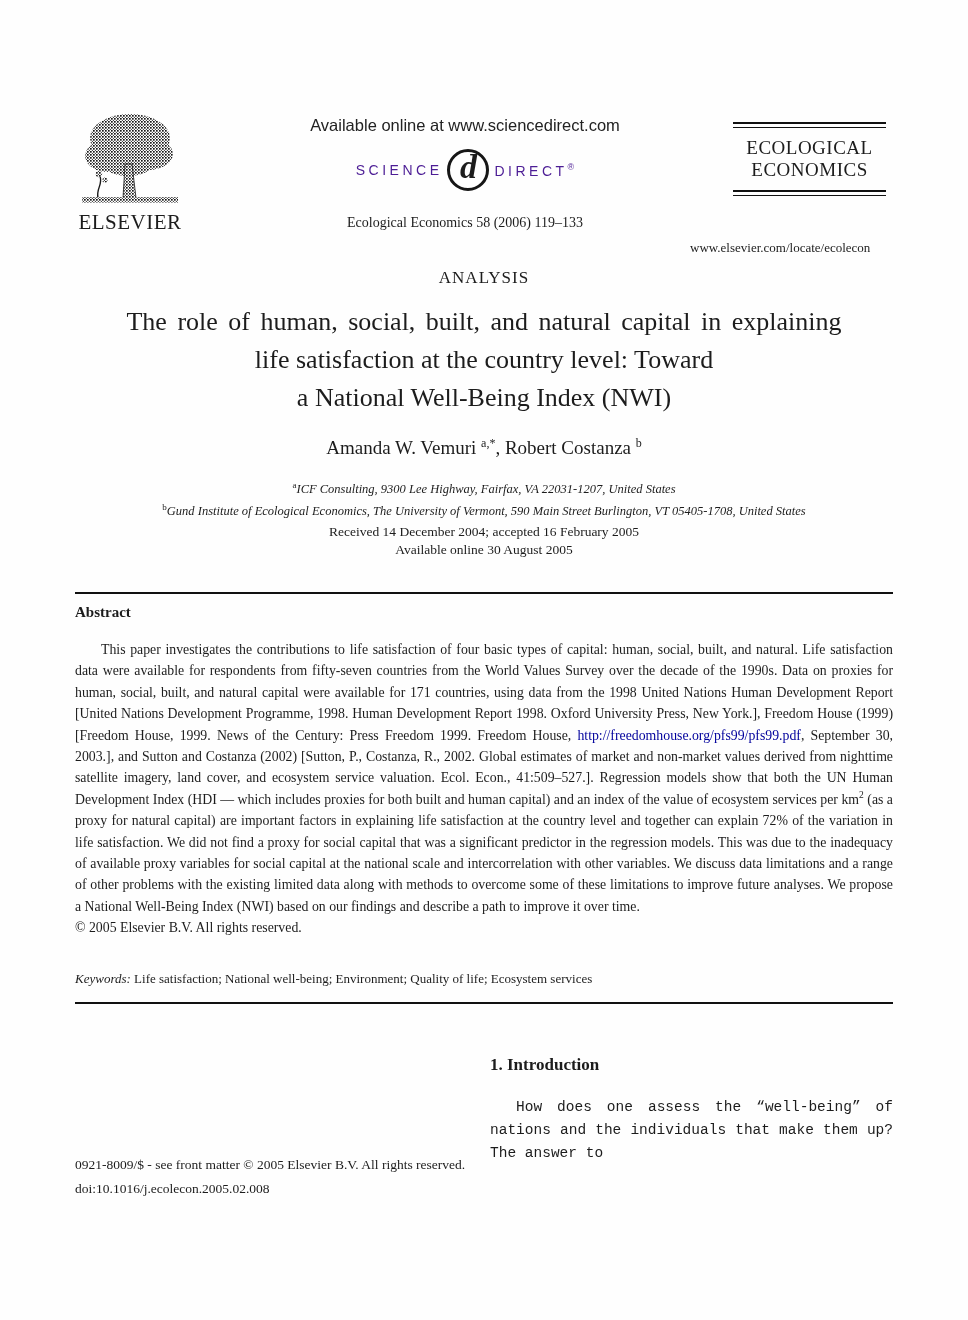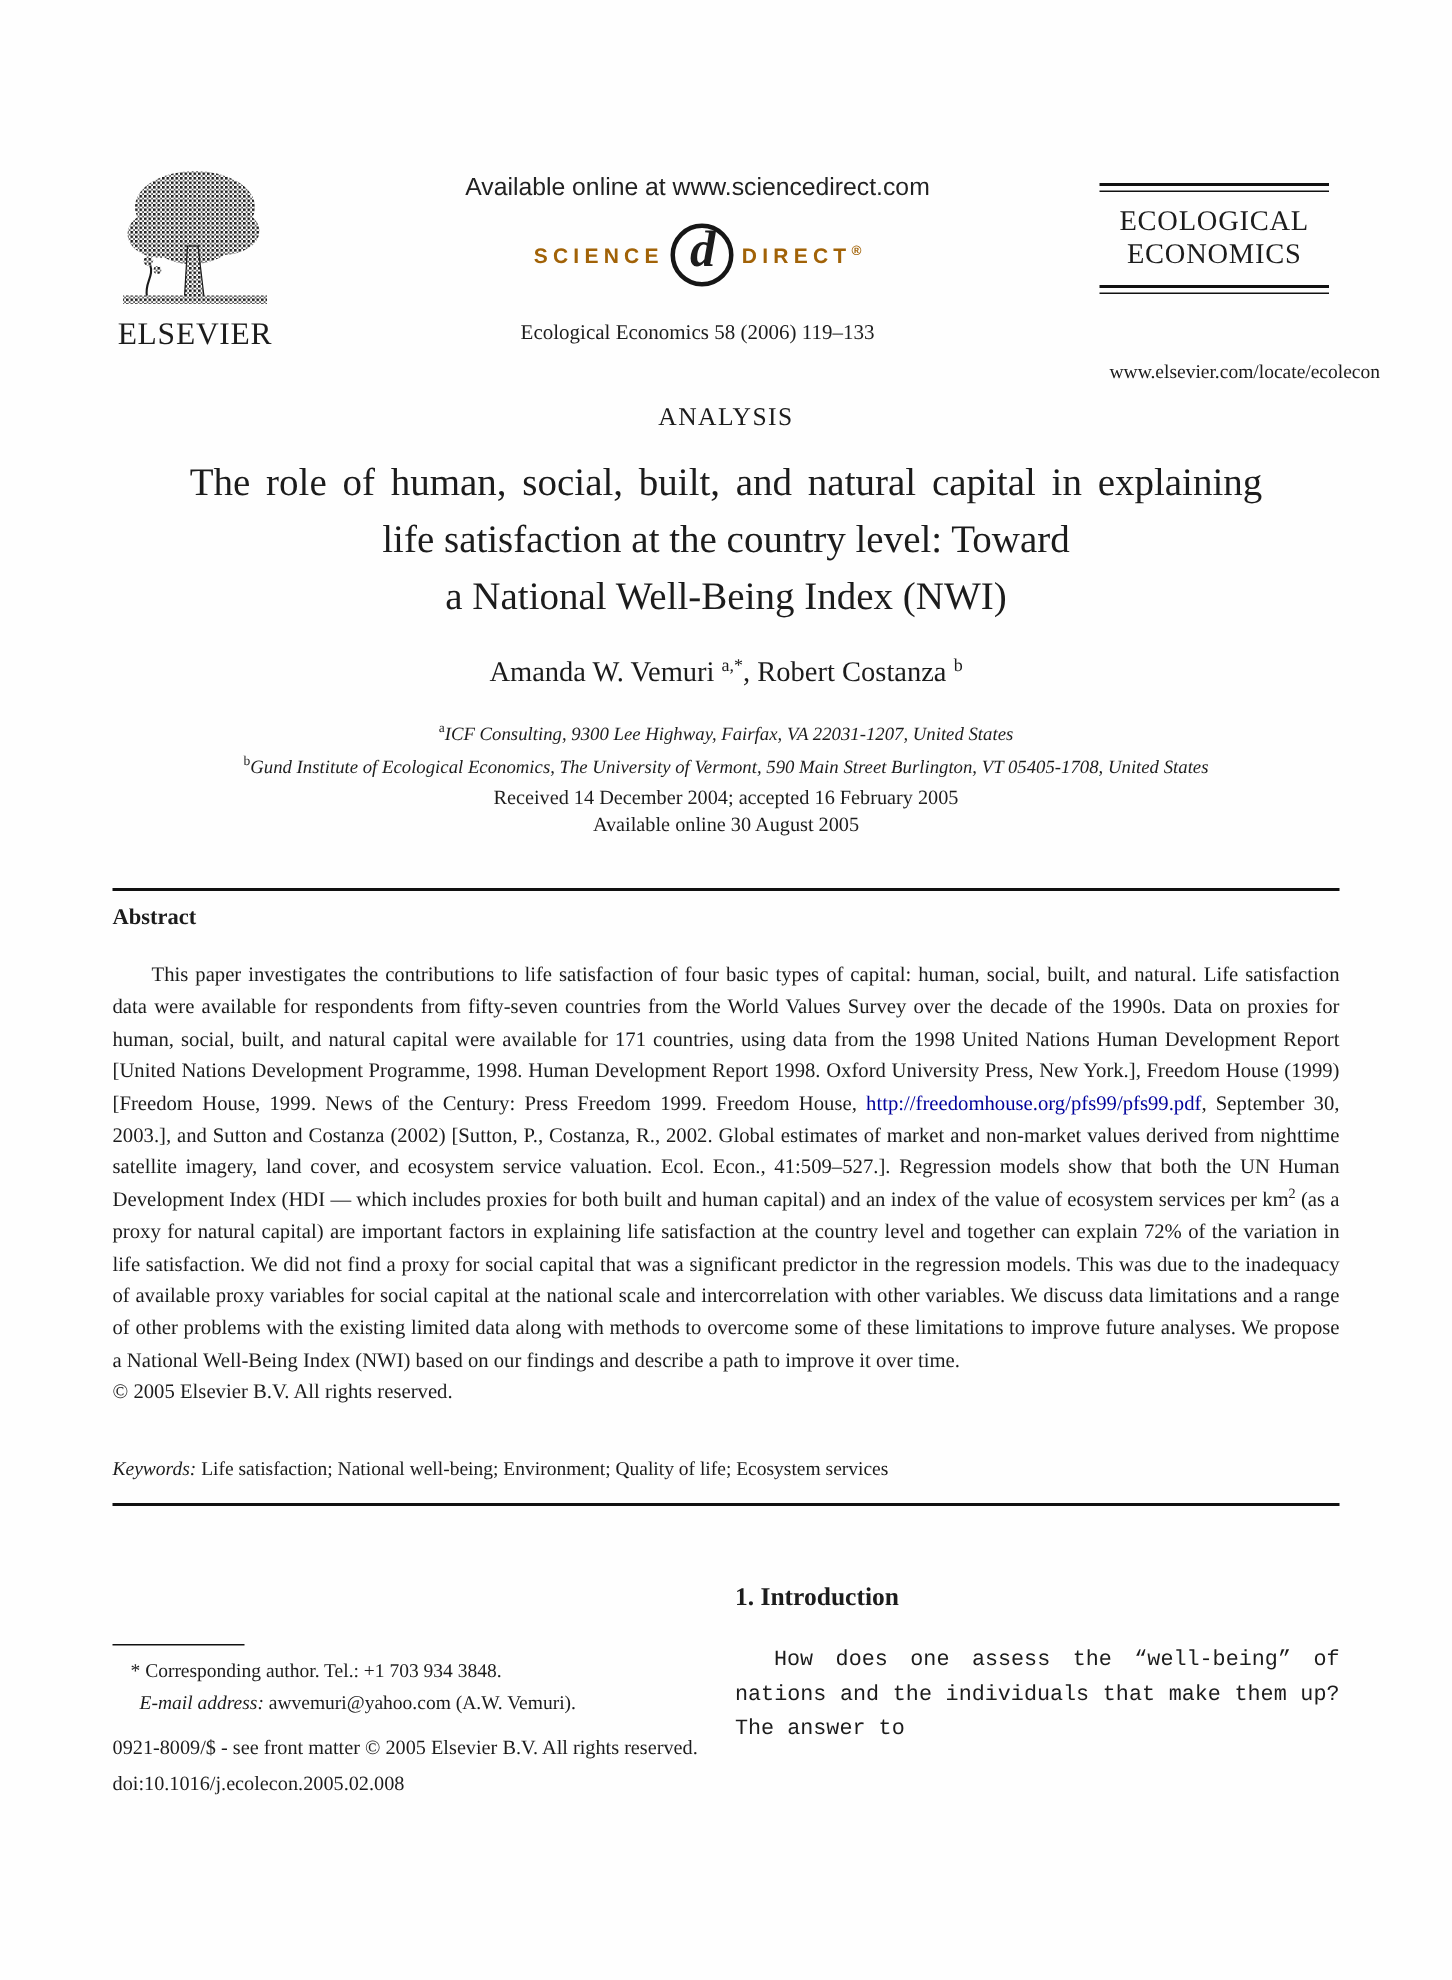--- a/index.html
+++ b/index.html
@@ -13,32 +13,32 @@
 
   
   .elsevier-logo{left:76px;top:112px;width:108px;text-align:center;}
   .elsevier-label{left:72px;top:210px;width:116px;text-align:center;
     font-size:21px;letter-spacing:0.5px;}
   .head-center{left:230px;top:116px;width:470px;text-align:center;}
   .avail{font-family:"Liberation Sans","DejaVu Sans",sans-serif;
     font-size:16.5px;color:#222;}
   .sd-logo{margin-top:14px;display:flex;align-items:center;justify-content:center;
     font-family:"Liberation Sans","DejaVu Sans",sans-serif;}
-  .sd-word{font-size:14px;font-weight:bold;letter-spacing:3.5px;color:#a16207;}
+  .sd-word{font-size:14px;font-weight:normal;letter-spacing:3.5px;color:#4c1d95;}
   .sd-circle{width:36px;height:36px;border:3px solid #161616;border-radius:50%;
     margin:0 5px;display:flex;align-items:center;justify-content:center;flex:0 0 auto;}
   .sd-d{font-family:"Liberation Serif",serif;font-style:italic;font-weight:bold;
     font-size:34px;line-height:34px;transform:translateY(-3px);}
   .sd-reg{font-size:9px;vertical-align:super;letter-spacing:0;}
   .citation{margin-top:24px;font-size:14px;}
   .journal-box{left:733px;top:122px;width:153px;text-align:center;}
   .dbl-rule{height:3px;border-top:2px solid #111;border-bottom:1.5px solid #111;}
   .journal-name{font-size:19px;font-weight:normal;letter-spacing:0.5px;
     line-height:22px;margin:9px 0;}
-  .journal-url{left:724px;top:240px;width:196px;text-align:right;font-size:13px;}
+  .journal-url{left:690px;top:240px;width:196px;font-size:13px;}
 
   
   .analysis{left:0;top:268px;width:968px;text-align:center;
     font-size:17px;letter-spacing:1px;}
   .title{left:75px;top:303px;width:818px;text-align:center;
     font-size:26px;line-height:38px;}
   .title .t1{word-spacing:4px;}
   .authors{left:0;top:436px;width:968px;text-align:center;font-size:19px;}
   .authors sup{font-size:12px;}
   .affils{left:0;top:476px;width:968px;text-align:center;
@@ -148,24 +148,19 @@
     <p>© 2005 Elsevier B.V. All rights reserved.</p>
   </div>
   <div class="abs keywords"><span class="kw-label">Keywords:</span><span> Life satisfaction; National well-being; Environment; Quality of life; Ecosystem services</span></div>
   <div class="abs rule rule-bottom"></div>
 
   <div class="abs col-right">
     <div class="intro-head">1. Introduction</div>
     <div class="intro-para">How does one assess the “well-being” of nations and the individuals that make them up? The answer to</div>
   </div>
 
-  <div class="abs col-left-foot">
-    <div class="foot-rule"></div>
-    <div class="foot-line1">* Corresponding author. Tel.: +1 703 934 3848.</div>
-    <div class="foot-line2"><span class="email-label">E-mail address:</span><span> awvemuri@yahoo.com (A.W. Vemuri).</span></div>
-  </div>
 
   <div class="abs frontmatter">
     <div>0921-8009/$ - see front matter © 2005 Elsevier B.V. All rights reserved.</div>
     <div>doi:10.1016/j.ecolecon.2005.02.008</div>
   </div>
 
 </div>
 
 </body></html>

